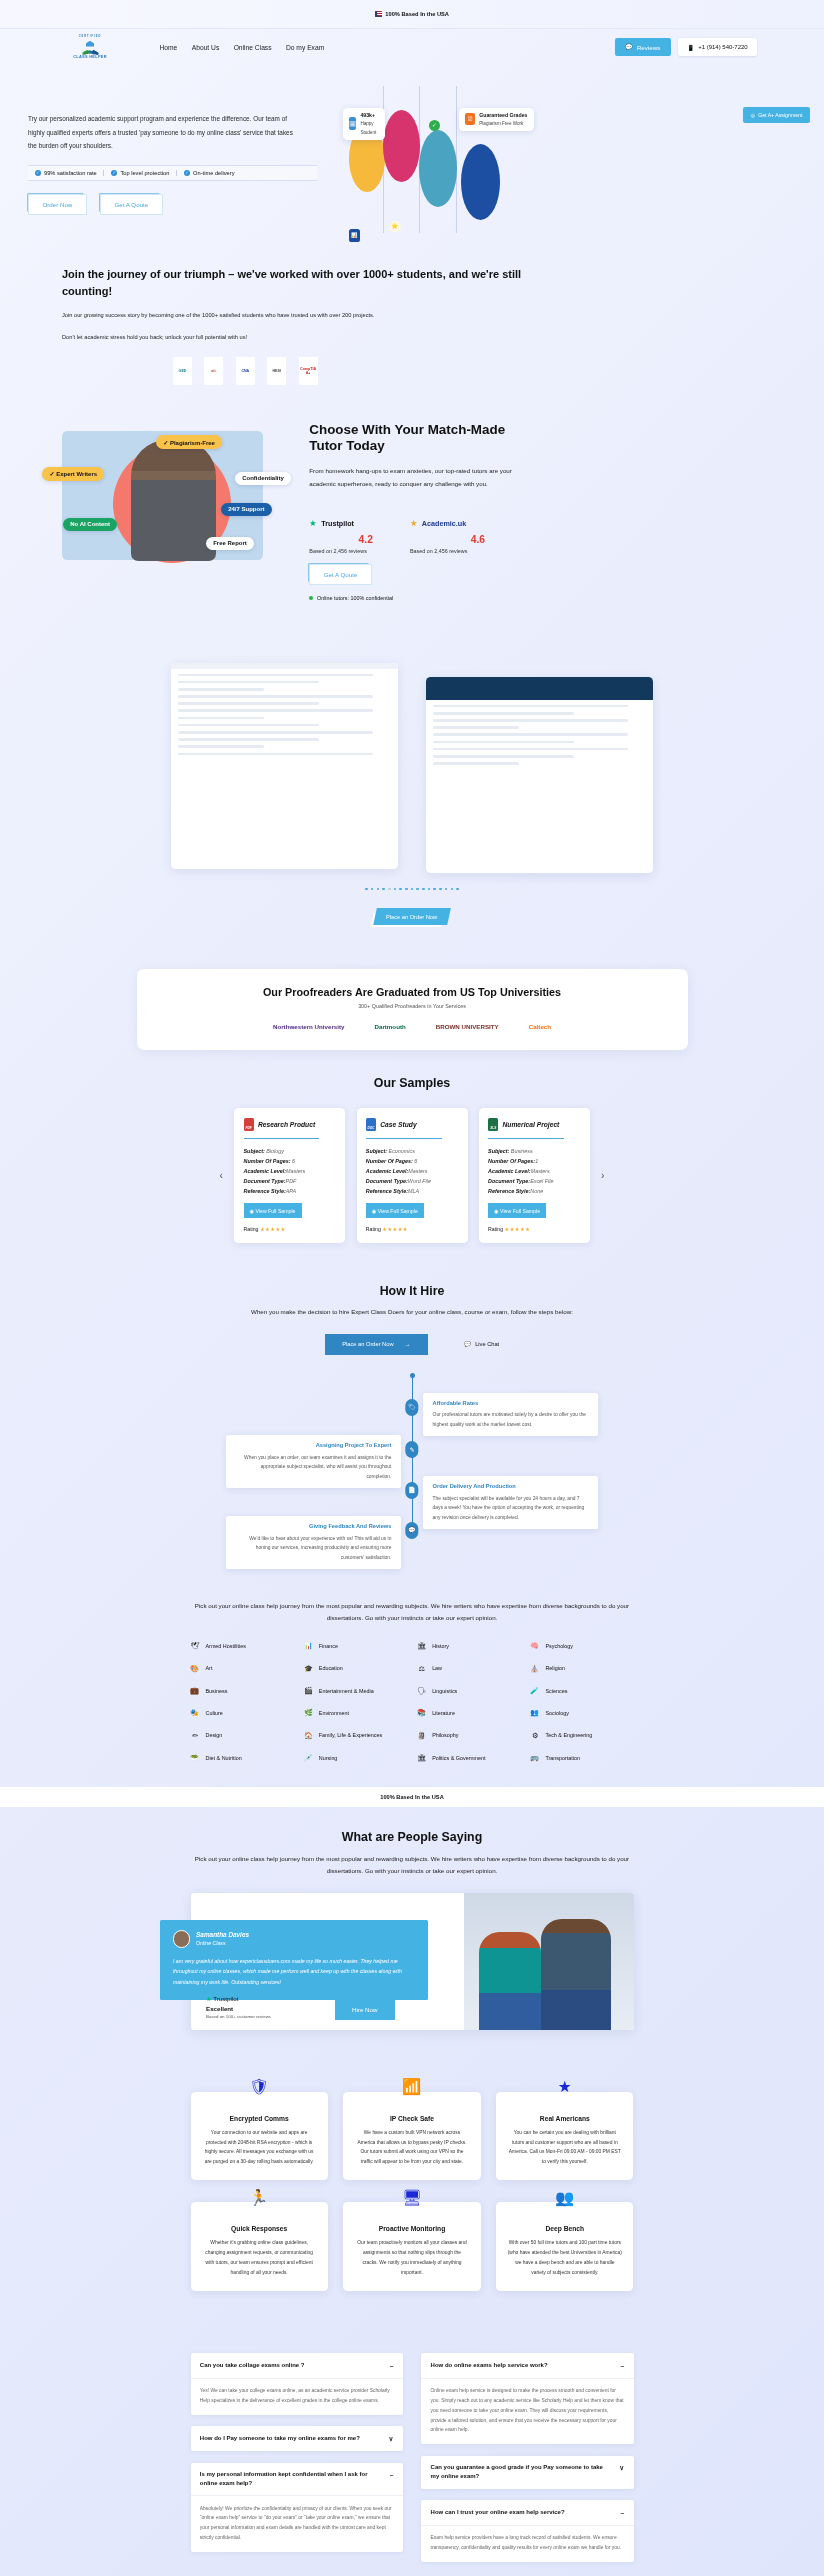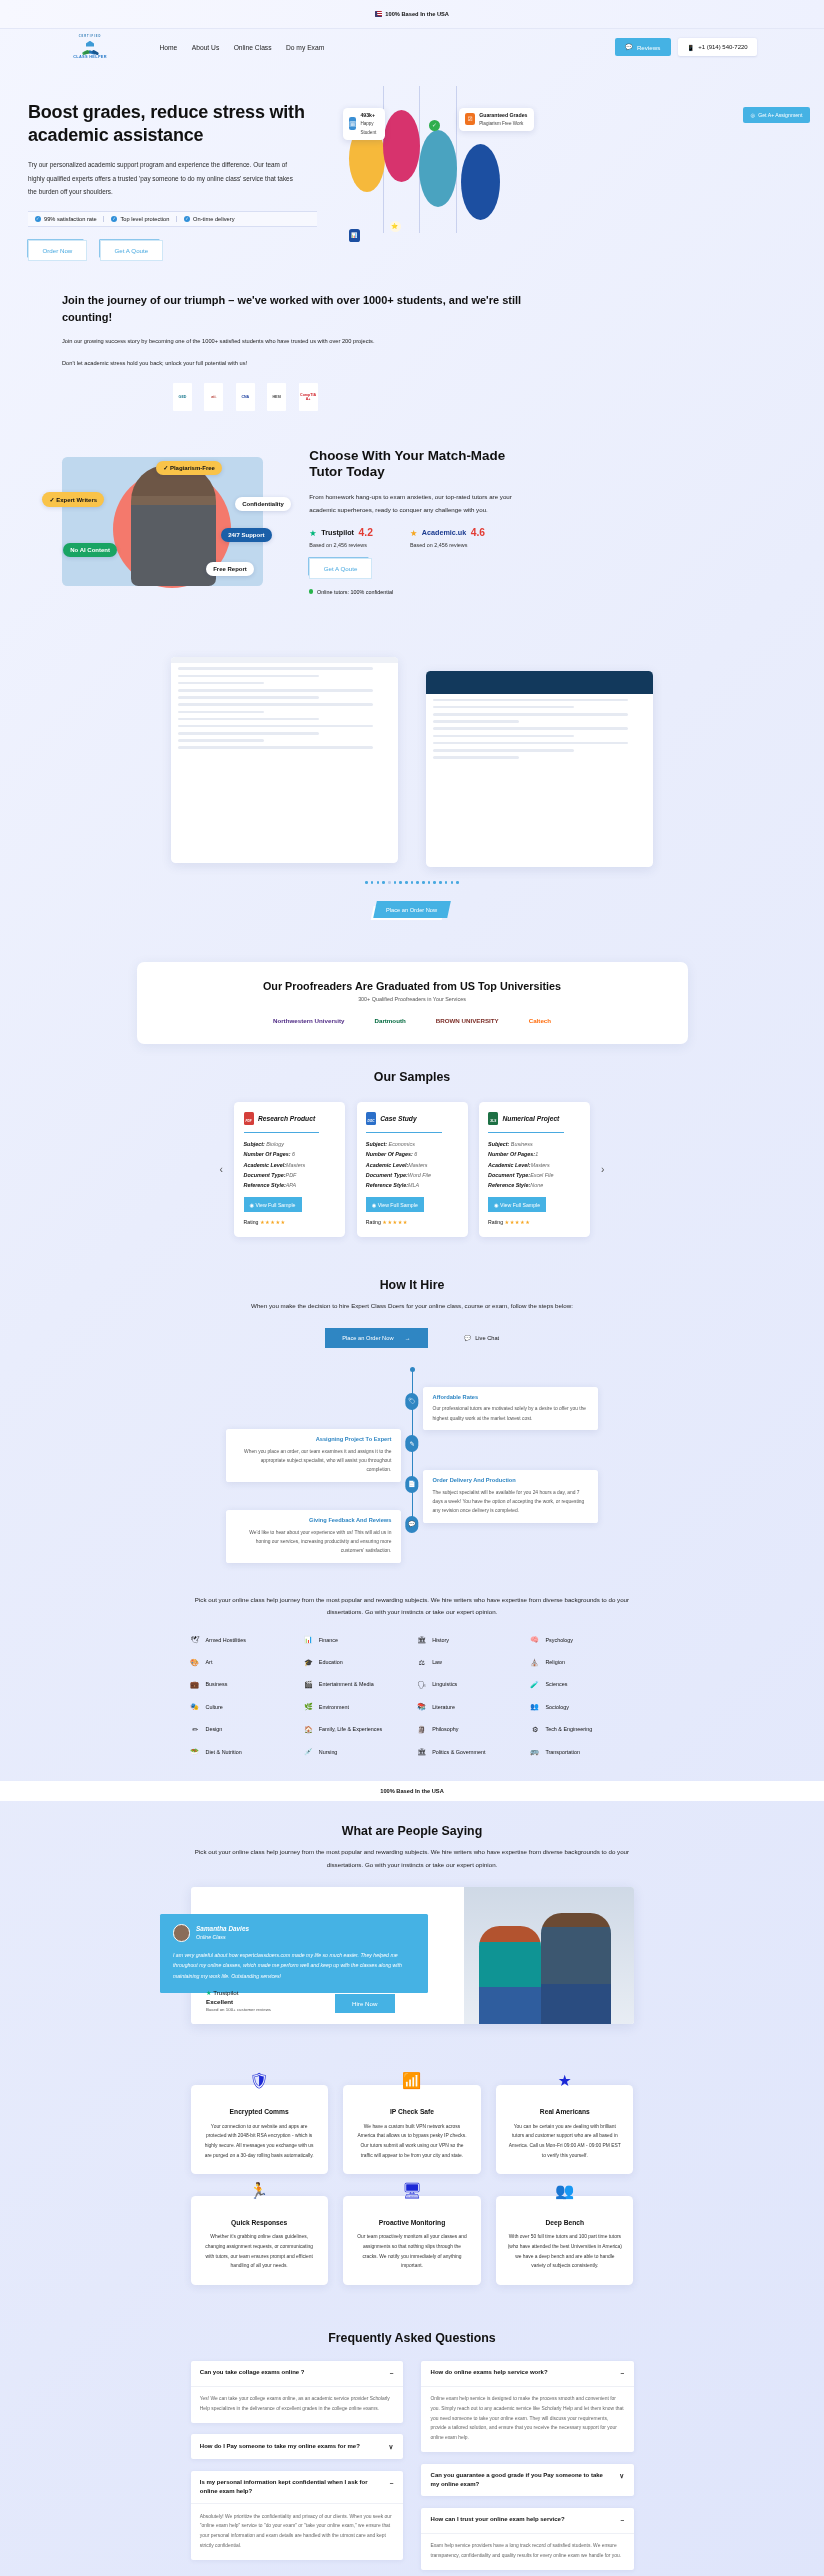--- a/index.html
+++ b/index.html
@@ -89,21 +89,21 @@
   .tutor-person { position:absolute; left:100px; top:23px; width:85px; height:121px;
      background:linear-gradient(#6d5646 0 26%,#7b6452 26% 33%,#595d63 33% 100%);
      border-radius:36px 36px 7.2px 7.2px; }
   .pill { position:absolute; border-radius:10.3px; padding:3.6px 7.2px; font-size:6px;
      font-weight:600; box-shadow:0 1px 4.1px rgba(30,50,110,.16); white-space:nowrap;}
   .tutor-r { flex:1; padding-left:10.3px; padding-top:5.2px; }
   .tutor-r h2 { font-size:13.4px; font-weight:800; line-height:1.25; max-width:216px; }
   .tutor-r p { margin-top:10.3px; font-size:6.2px; line-height:2; color:#1d1d1d; max-width:222px;}
   .ratings { display:flex; gap:37px; margin-top:11.3px; }
   .rating-line { display:flex; align-items:center; gap:4.6px; }
-  .rating-num { font-size:10.3px; font-weight:800; color:#e23b33; }
+  .rating-num { font-size:10.3px; font-weight:800; color:#e23b33;margin-top:32px; }
   .rating-sub { font-size:5.4px; color:#333; margin-top:3.1px; }
   .tp-name { font-size:7.2px; font-weight:700; }
   .online-now { margin-top:9.3px; font-size:5.4px; display:flex; align-items:center; gap:3.6px;}
   .gdot { width:4.1px; height:4.1px; border-radius:50%; background:#27b34a; }
 
   
   .sec-title { text-align:center; font-size:12.4px; font-weight:800; }
   .sec-sub { text-align:center; font-size:6.2px; line-height:2; color:#222; max-width:453px;
              margin:8.2px auto 0; }
   .btn-skew { background:#45b2e4; color:#fff; border:none; font-size:5.7px; padding:5.7px 11.3px;
@@ -268,21 +268,20 @@
 </header>
 
 <div style="position:relative; width:824px;">
   <div class="cta-side">
     <span>◎</span>
     <span>Get A+ Assignment</span>
   </div>
 
   <section class="hero">
     <div class="hero-l">
-      <h1 class="hero-title">Boost grades, reduce stress with academic assistance</h1>
       <p class="hero-sub">Try our personalized academic support program and experience the difference. Our team of highly qualified experts offers a trusted 'pay someone to do my online class' service that takes the burden off your shoulders.</p>
       <div class="badges">
         <div class="badge">
           <span class="chk">✓</span>
           <span>99% satisfaction rate</span>
         </div>
         <div class="badge">
           <span class="chk">✓</span>
           <span>Top level protection</span>
         </div>
@@ -713,21 +712,20 @@
         </div>
         <div class="fcard">
           <span class="ficon">👥</span>
           <h4>Deep Bench</h4>
           <p>With over 50 full time tutors and 100 part time tutors (who have attended the best Universities in America) we have a deep bench and are able to handle variety of subjects consistently.</p>
         </div>
       </div>
   </section>
 
   <section class="faq">
-    <h2 class="sec-title">Frequently Asked Questions</h2>
     <div class="faq-grid">
       <div class="faq-col" id="faq-left">
           <div class="faq-item">
             <div class="faq-q">
               <span>Can you take collage exams online ?</span>
               <span class="sign">–</span>
             </div>
             <div class="faq-a">Yes! We can take your college exams online, as an academic service provider Scholarly Help specializes in the deliverance of excellent grades in the college online exams.</div>
           </div>
           <div class="faq-item">

